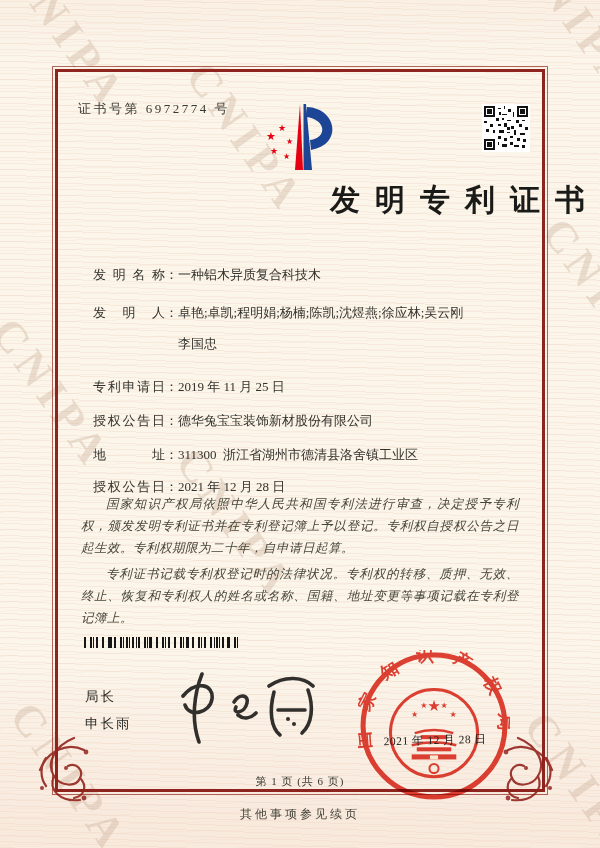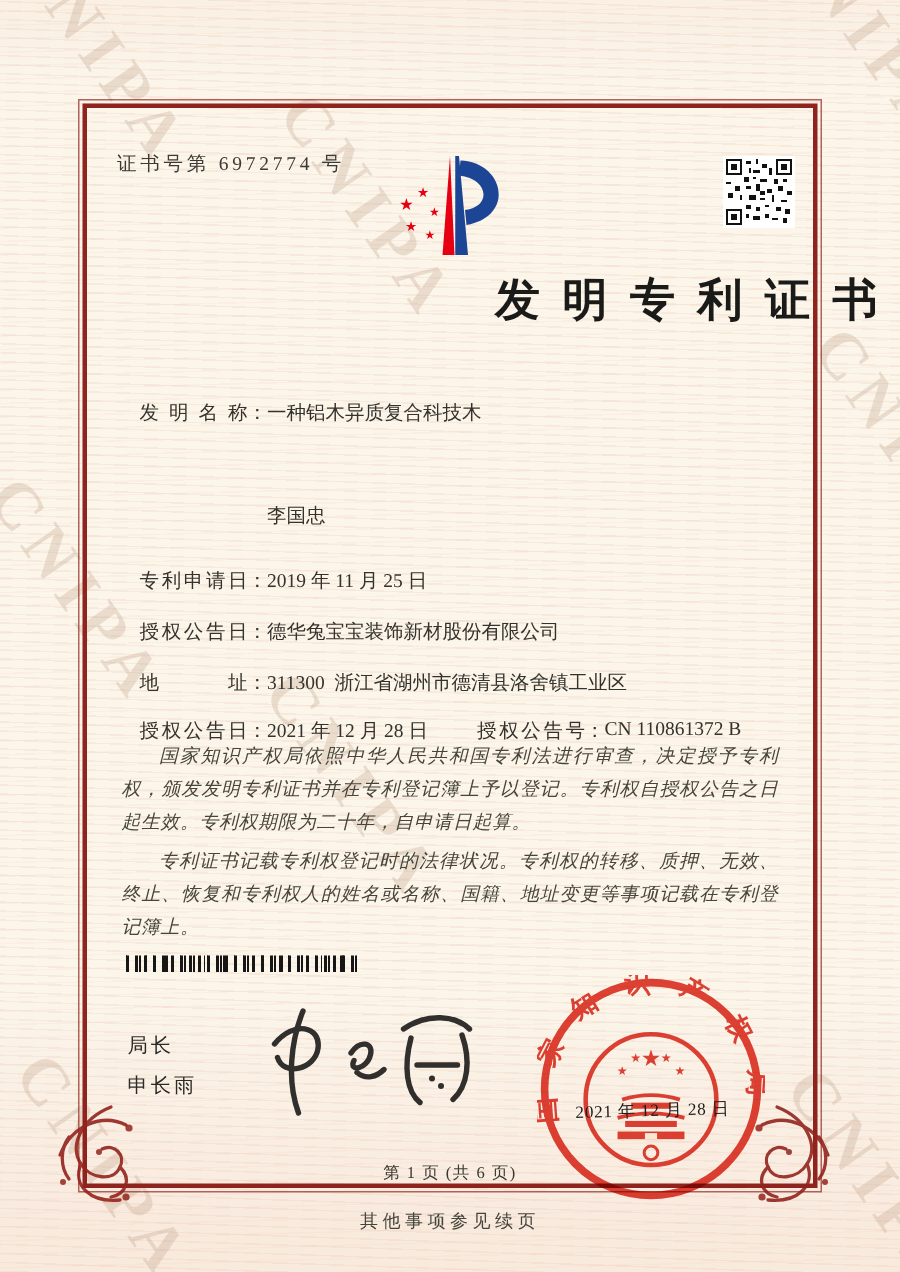--- a/index.html
+++ b/index.html
@@ -202,37 +202,37 @@
       <rect x="25" y="26" width="2" height="2"></rect>
         <rect x="15" y="14" width="2" height="2"></rect>
     </g>
   </svg>
 
   <div class="title">发明专利证书</div>
 
   <div class="frow r1">
     <span class="flabel">发明名称</span><span class="fcolon">：</span><span class="fvalue">一种铝木异质复合科技木</span>
   </div>
+  <div class="frow r2">
+    <span class="flabel">发明人</span><span class="fcolon">：</span><span class="fvalue">卓艳;卓凯;程明娟;杨楠;陈凯;沈煜燕;徐应林;吴云刚</span>
+  </div>
   <div class="frow r2b">
     <span class="fvalue">李国忠</span>
   </div>
   <div class="frow r4">
     <span class="flabel">专利申请日</span><span class="fcolon">：</span><span class="fvalue">2019 年 11 月 25 日</span>
   </div>
   <div class="frow r5">
     <span class="flabel">授权公告日</span><span class="fcolon">：</span><span class="fvalue">德华兔宝宝装饰新材股份有限公司</span>
   </div>
   <div class="frow r6">
     <span class="flabel">地址</span><span class="fcolon">：</span><span class="fvalue">311300  浙江省湖州市德清县洛舍镇工业区</span>
   </div>
   <div class="frow r7">
     <span class="flabel">授权公告日</span><span class="fcolon">：</span><span class="fvalue">2021 年 12 月 28 日</span>
-  </div>
-  <div class="frow r7b">
-    <span class="flabel">授权公告号</span><span class="fcolon">：</span><span class="fvalue">CN 110861372 B</span>
   </div>
 
   <div class="paras">
     <p>国家知识产权局依照中华人民共和国专利法进行审查，决定授予专利权，颁发发明专利证书并在专利登记簿上予以登记。专利权自授权公告之日起生效。专利权期限为二十年，自申请日起算。</p>
     <p>专利证书记载专利权登记时的法律状况。专利权的转移、质押、无效、终止、恢复和专利权人的姓名或名称、国籍、地址变更等事项记载在专利登记簿上。</p>
   </div>
 
   <div class="barcode"></div>
 
   <div class="signer-title">局长</div>

